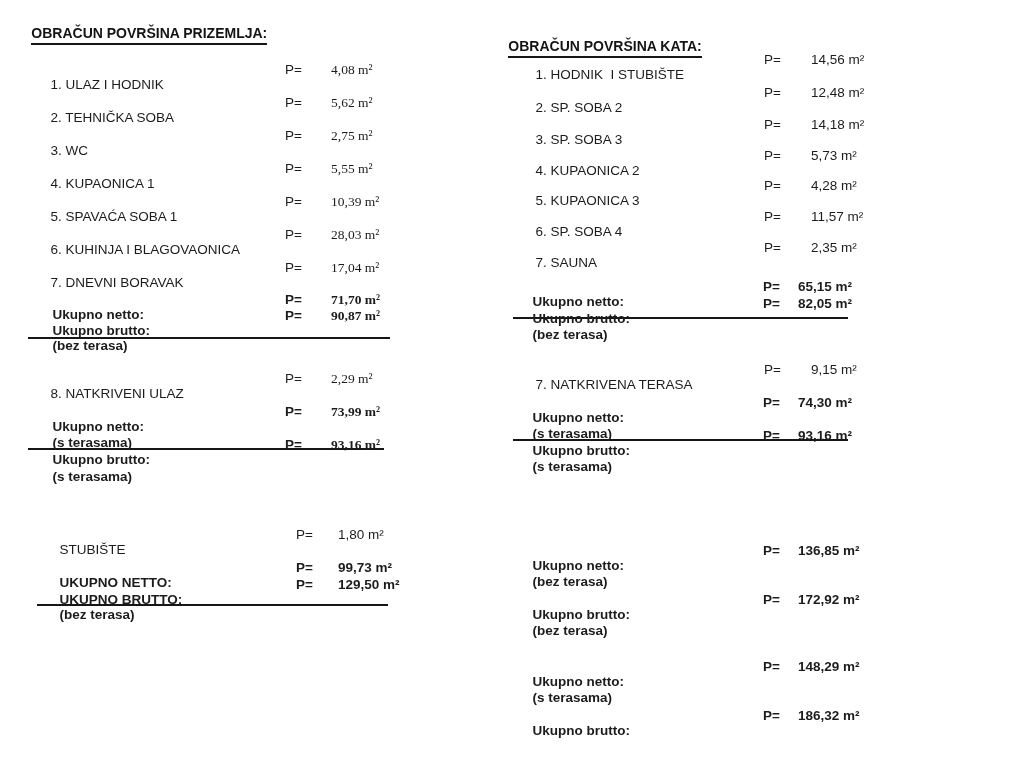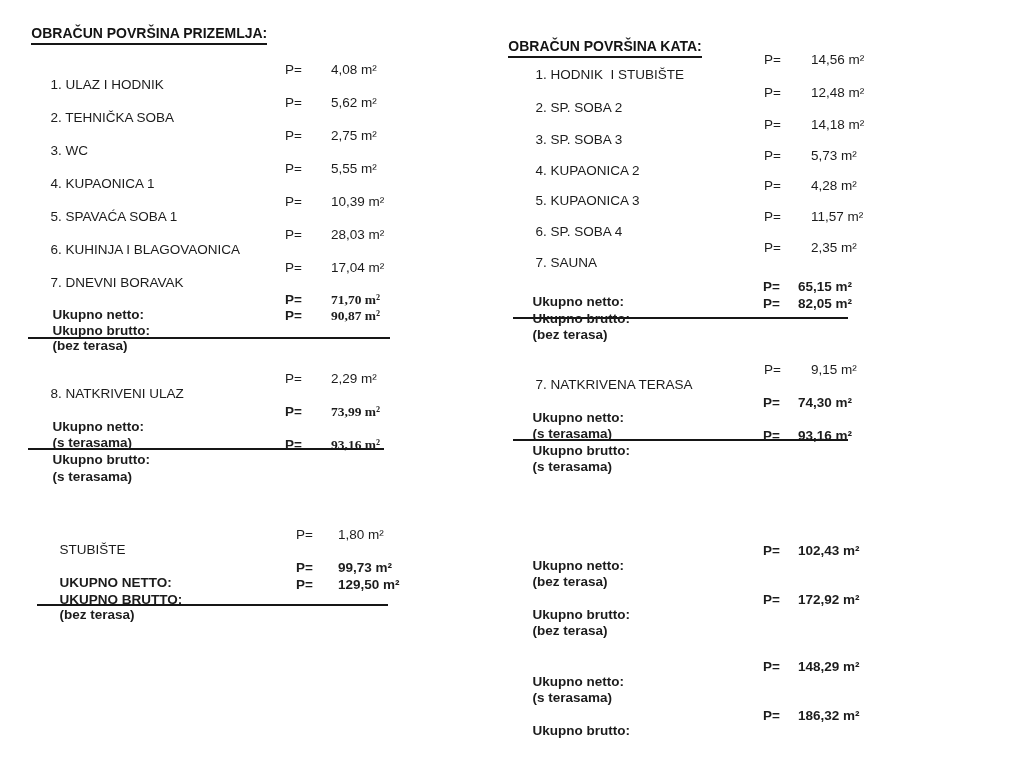--- a/index.html
+++ b/index.html
@@ -7,21 +7,21 @@
        font-family:"Liberation Sans", sans-serif;}
   .page{position:relative;width:1024px;height:768px;background:#ffffff;}
 
   
   .row{position:absolute;white-space:pre;font-size:13.5px;line-height:15px;
        color:#1c1c1c;}
   .row .p,.row .val{position:absolute;top:0;}
   .b{font-weight:bold;}
 
   
-  .li{left:28px;}  .li .p{left:257px;} .li .val{left:303px;}
+  .li{left:28px;}  .li .p{left:257px;} .li .val{left:303px;font-family:Liberation Serif, serif;}
   .lu{left:30px;}  .lu .p{left:255px;} .lu .val{left:301px;font-family:Liberation Serif, serif;}
   .lb{left:37px;}  .lb .p{left:259px;} .lb .val{left:301px;}
   .ri{left:513px;} .ri .p{left:251px;} .ri .val{left:298px;}
   .ru{left:510px;} .ru .p{left:253px;} .ru .val{left:288px;}
 
   .ruled{border-bottom:2px solid #161616;padding-bottom:2px;}
 
   .title{position:absolute;font-weight:bold;font-size:14px;color:#141414;
          white-space:pre;}
   .title .tu{border-bottom:2px solid #161616;padding-bottom:2px;display:inline-block;}
@@ -208,21 +208,21 @@
       <span class="val">93,16 m²</span>
     </div>
     <div class="row ru b" style="top:444px">
       <span>(s terasama)</span>
     </div>
 
 
     <div class="row ru b" style="top:543px">
       <span>Ukupno netto:</span>
       <span class="p">P=</span>
-      <span class="val">102,43 m²</span>
+      <span class="val">136,85 m²</span>
     </div>
     <div class="row ru b" style="top:559px">
       <span>(bez terasa)</span>
     </div>
 
     <div class="row ru b" style="top:592px">
       <span>Ukupno brutto:</span>
       <span class="p">P=</span>
       <span class="val">172,92 m²</span>
     </div>

